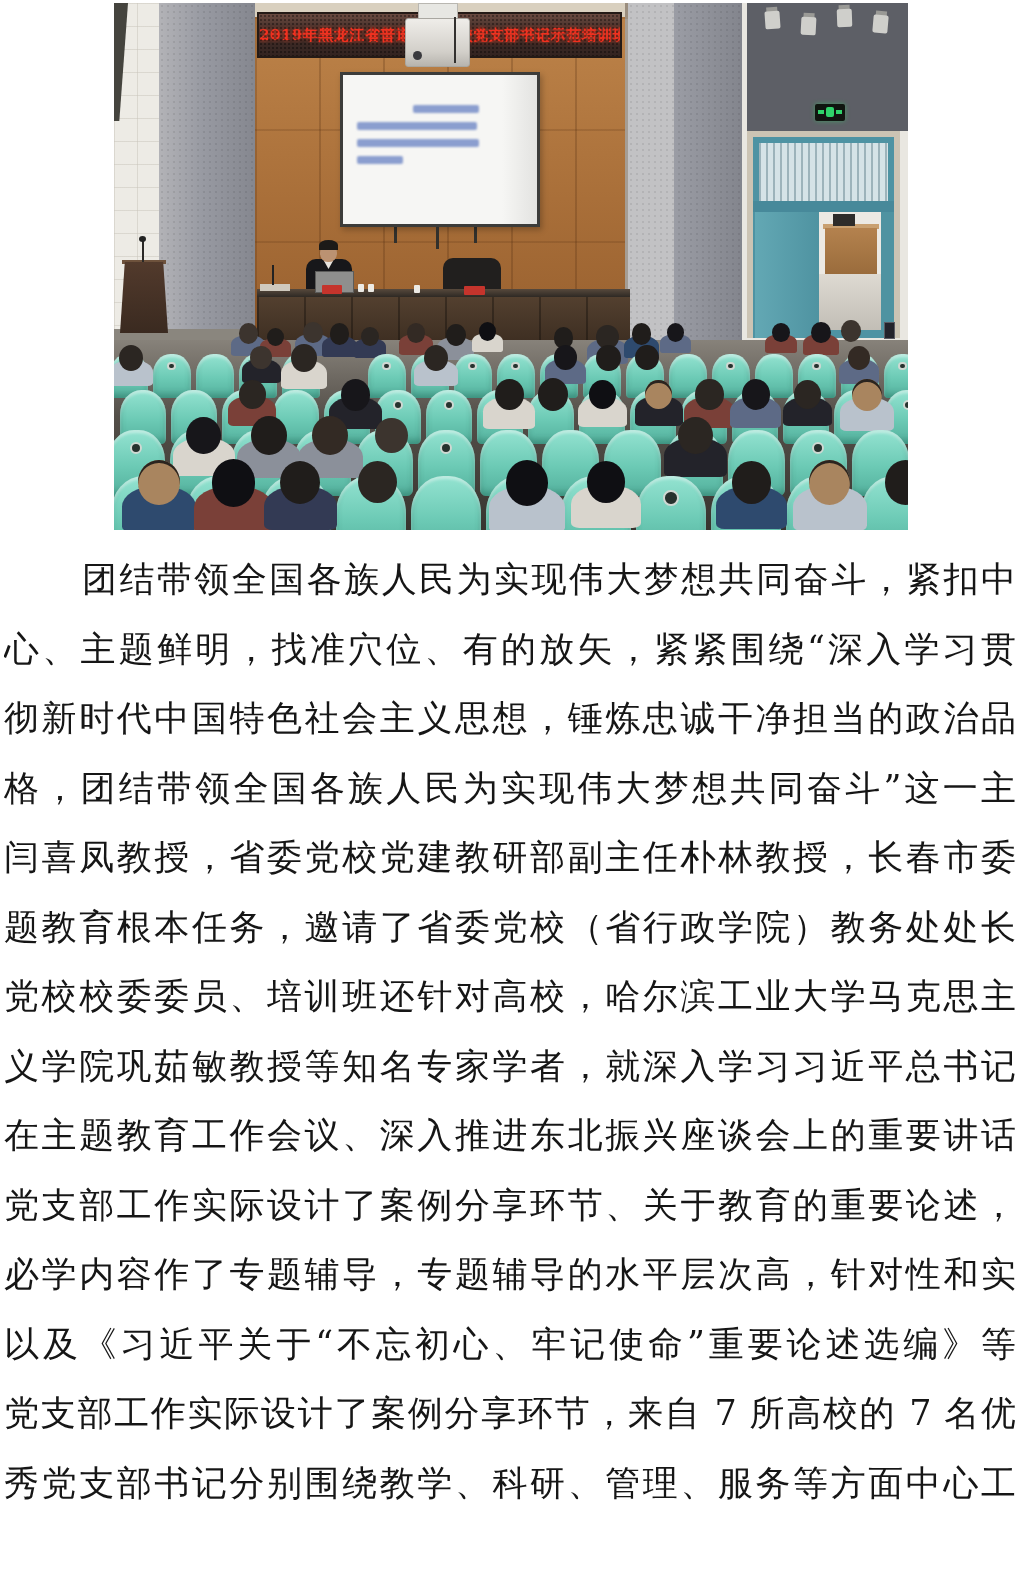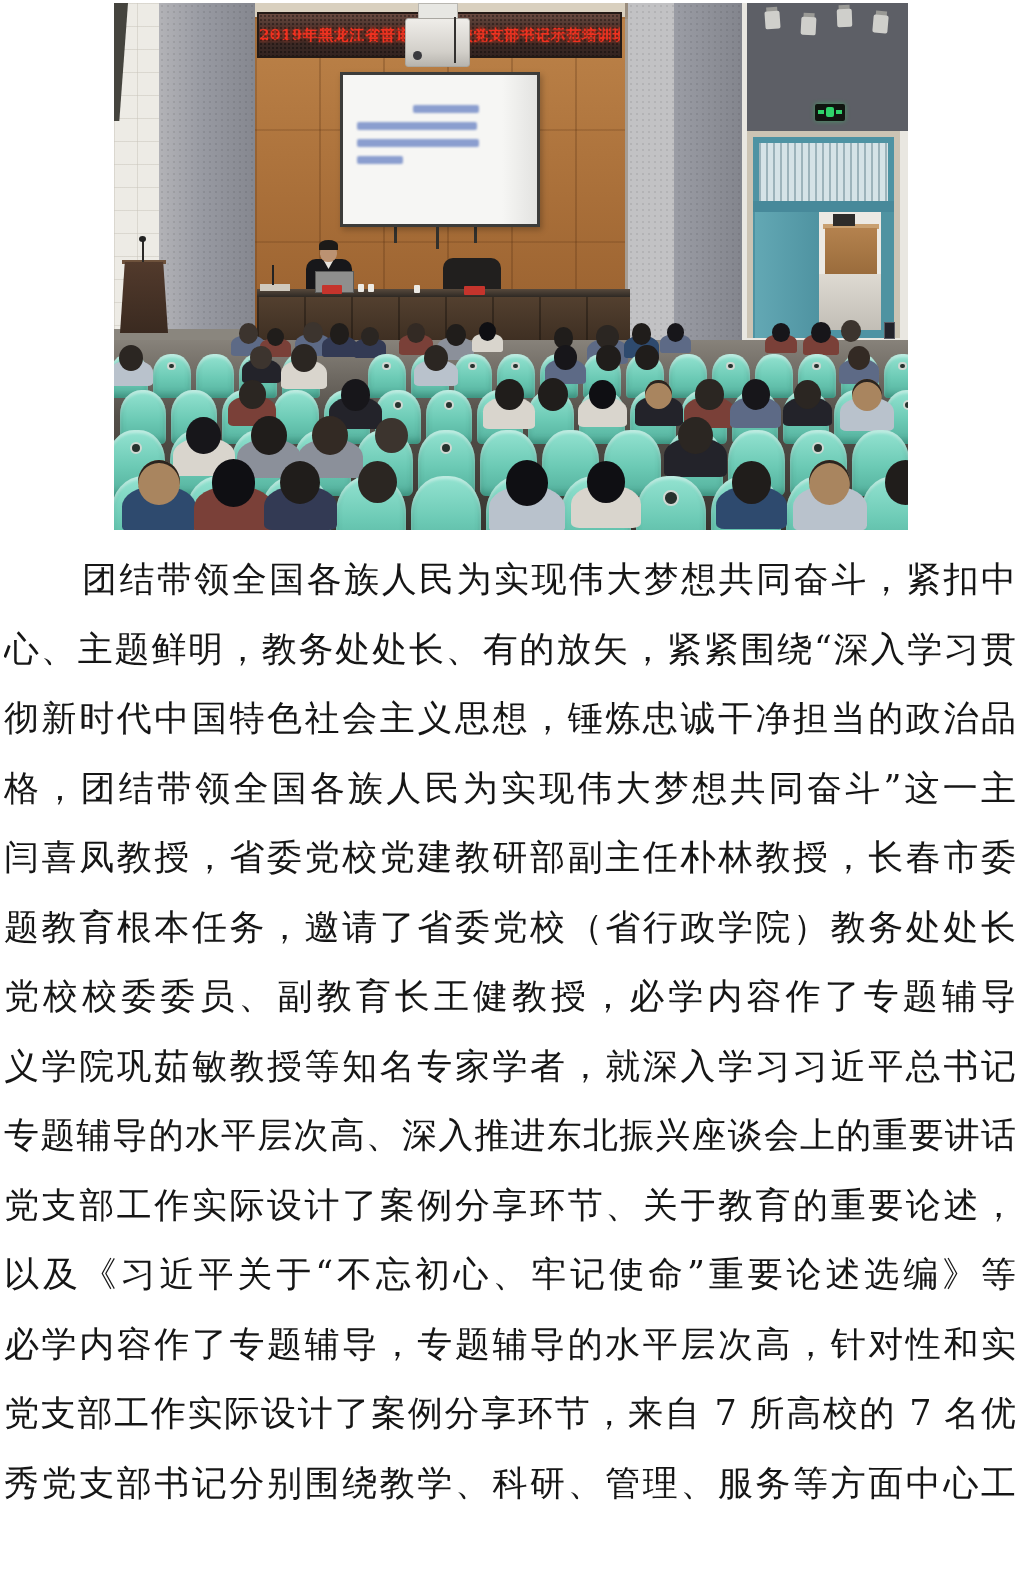--- a/index.html
+++ b/index.html
@@ -356,27 +356,27 @@
         <div style="position: absolute; left: 678.508px; top: 167.931px; width: 74.4838px; height: 45.5179px; background: rgb(185, 194, 204); border-radius: 45% 45% 12% 12%; z-index: 18;"></div>
         <div style="position: absolute; left: 695.06px; top: 142.276px; width: 41.3799px; height: 44.6903px; border-radius: 50%; background: rgb(169, 133, 95); box-shadow: rgb(42, 36, 31) 0px 3px 0px inset; z-index: 19;"></div>
         <div style="position: absolute; left: 747.197px; top: 158px; width: 70px; height: 80px; border-radius: 46% 46% 10% 10%; background: linear-gradient(rgb(148, 227, 209), rgb(108, 202, 181) 55%, rgb(83, 176, 156)); box-shadow: rgba(0, 60, 45, 0.28) 0px -4px 6px inset, rgba(255, 255, 255, 0.45) 0px 3px 3px inset; z-index: 17;"></div>
         <div style="position: absolute; left: 770.556px; top: 142.114px; width: 41.805px; height: 45.1494px; border-radius: 50%; background: rgb(32, 29, 27); box-shadow: none; z-index: 19;"></div>
         <div style="position: absolute; left: 770px; top: 4px; width: 9px; height: 15px; background: rgb(35, 35, 43); border: 1px solid rgb(90, 90, 98); z-index: 7;"></div>
       </div>
   </figure>
 
   <div class="article" id="article">
       <div class="line indent">团结带领全国各族人民为实现伟大梦想共同奋斗，紧扣中</div>
-      <div class="line">心、主题鲜明，教务处处长、有的放矢，紧紧围绕“深入学习贯</div>
+      <div class="line">心、主题鲜明，找准穴位、有的放矢，紧紧围绕“深入学习贯</div>
       <div class="line">彻新时代中国特色社会主义思想，锤炼忠诚干净担当的政治品</div>
       <div class="line">格，团结带领全国各族人民为实现伟大梦想共同奋斗”这一主</div>
       <div class="line">闫喜凤教授，省委党校党建教研部副主任朴林教授，长春市委</div>
       <div class="line">题教育根本任务，邀请了省委党校（省行政学院）教务处处长</div>
-      <div class="line">党校校委委员、副教育长王健教授，必学内容作了专题辅导</div>
+      <div class="line">党校校委委员、培训班还针对高校，哈尔滨工业大学马克思主</div>
       <div class="line">义学院巩茹敏教授等知名专家学者，就深入学习习近平总书记</div>
-      <div class="line">专题辅导的水平层次高、深入推进东北振兴座谈会上的重要讲话</div>
+      <div class="line">在主题教育工作会议、深入推进东北振兴座谈会上的重要讲话</div>
       <div class="line">党支部工作实际设计了案例分享环节、关于教育的重要论述，</div>
+      <div class="line">必学内容作了专题辅导，专题辅导的水平层次高，针对性和实</div>
       <div class="line">以及《习近平关于“不忘初心、牢记使命”重要论述选编》等</div>
-      <div class="line">必学内容作了专题辅导，专题辅导的水平层次高，针对性和实</div>
       <div class="line">党支部工作实际设计了案例分享环节，来自 7 所高校的 7 名优</div>
       <div class="line">秀党支部书记分别围绕教学、科研、管理、服务等方面中心工</div>
     </div>
 </div>
 
 </body></html>

